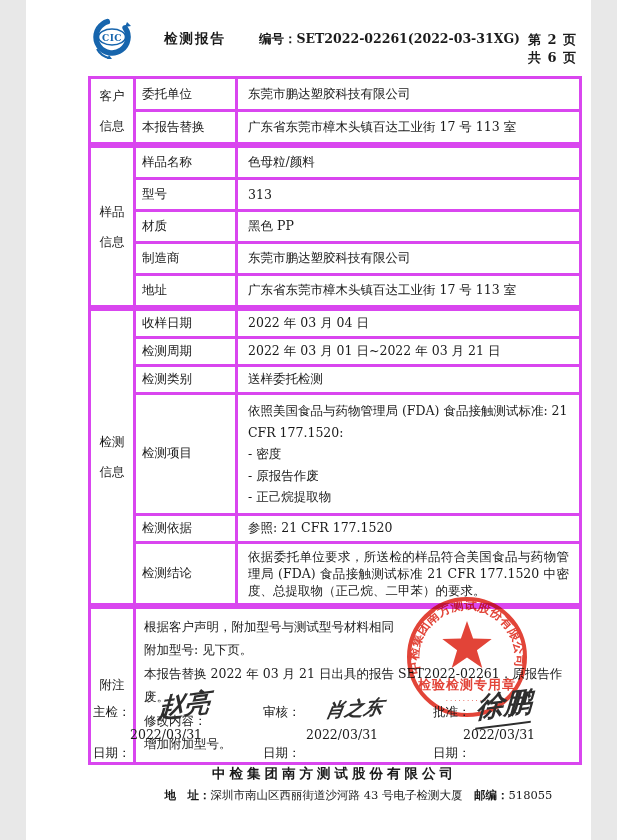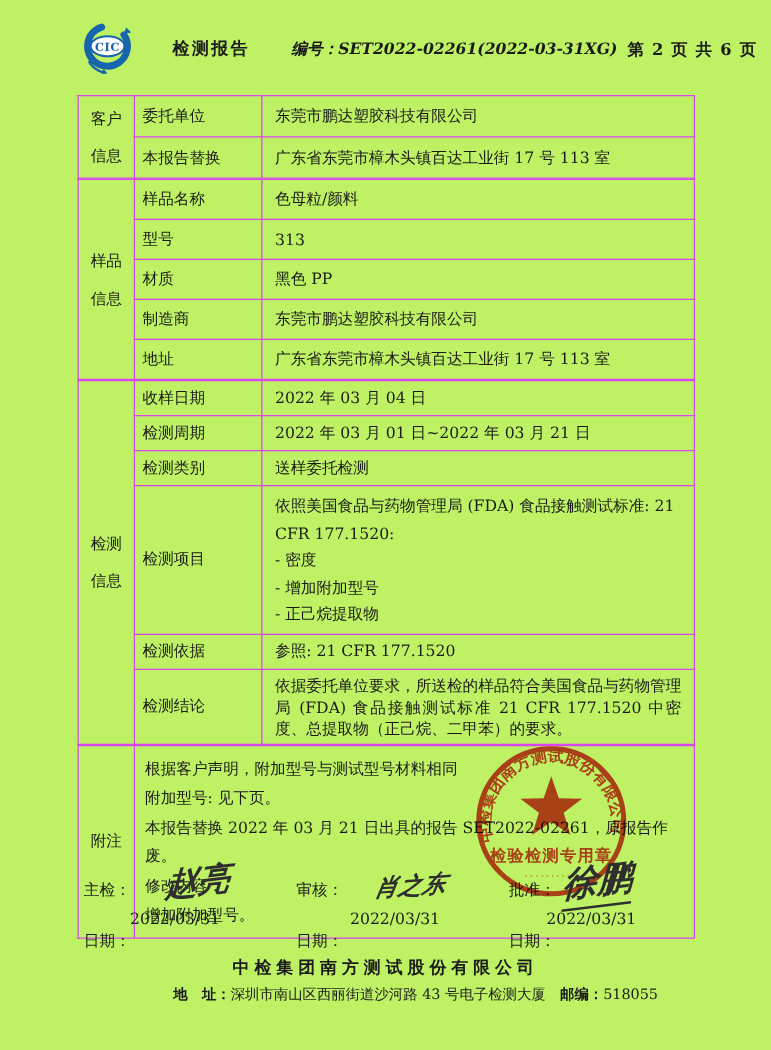--- a/index.html
+++ b/index.html
@@ -1,28 +1,28 @@
 <!DOCTYPE html>
 <html><head>
 <meta charset="utf-8">
 <style>
   * { margin:0; padding:0; box-sizing:border-box; }
   body { background:#e8e8e8; font-family:"DejaVu Serif","Liberation Serif",serif; }
-  .page { position:relative; width:617px; height:840px; background:#bef264; margin:0 auto; overflow:hidden; color:#1a1a1a; }
+  .page { position:relative; width:565px; height:840px; background:#ffffff; margin:0 auto; overflow:hidden; color:#1a1a1a; }
 
   
   .logo { position:absolute; left:63px; top:12px; }
   .hdr-title { position:absolute; left:138px; top:30px; font-weight:bold; font-size:13.5px; letter-spacing:2px; }
-  .hdr-no { position:absolute; left:233px; top:31px; font-weight:bold; font-size:12.5px;font-style:italic; }
+  .hdr-no { position:absolute; left:233px; top:31px; font-weight:bold; font-size:12.5px; }
   .hdr-page { position:absolute; left:466px; top:31px; font-weight:bold; font-size:13px; letter-spacing:1px;margin-left:36px; }
 
   
   .report { position:absolute; left:62px; top:76px; width:494px; }
   table.sec { width:100%; border-collapse:collapse; table-layout:fixed; }
-  table.sec td { border:1px solid #d946ef; font-size:12.5px; vertical-align:middle; }
+  table.sec td { border:3px solid #d946ef; font-size:12.5px; vertical-align:middle; }
   td.sec-label { text-align:center; line-height:30px; }
   td.fld { padding:4px 6px; }
   td.val { padding:4px 10px; }
   .rc td { height:33px; }
   .rs td { height:32px; }
   .rt td { height:28px; }
   .ml { line-height:21.5px; padding-top:5px !important; padding-bottom:5px !important; }
   .concl { line-height:17px; text-align:justify; }
   .notes-line { line-height:23.5px; }
   td.notes-val { padding:6px 8px; }
@@ -148,21 +148,21 @@
       </tr>
       <tr class="rt">
         <td class="fld">检测类别</td>
         <td class="val">送样委托检测</td>
       </tr>
       <tr>
         <td class="fld">检测项目</td>
         <td class="val ml">
           <div>依照美国食品与药物管理局 (FDA) 食品接触测试标准: 21 CFR 177.1520:</div>
           <div>- 密度</div>
-          <div>- 增加附加型号</div>
+          <div>- 原报告作废</div>
           <div>- 正己烷提取物</div>
         </td>
       </tr>
       <tr class="rt">
         <td class="fld">检测依据</td>
         <td class="val">参照: 21 CFR 177.1520</td>
       </tr>
       <tr>
         <td class="fld">检测结论</td>
         <td class="val concl">依据委托单位要求，所送检的样品符合美国食品与药物管理局 (FDA) 食品接触测试标准 21 CFR 177.1520 中密度、总提取物（正己烷、二甲苯）的要求。</td>

